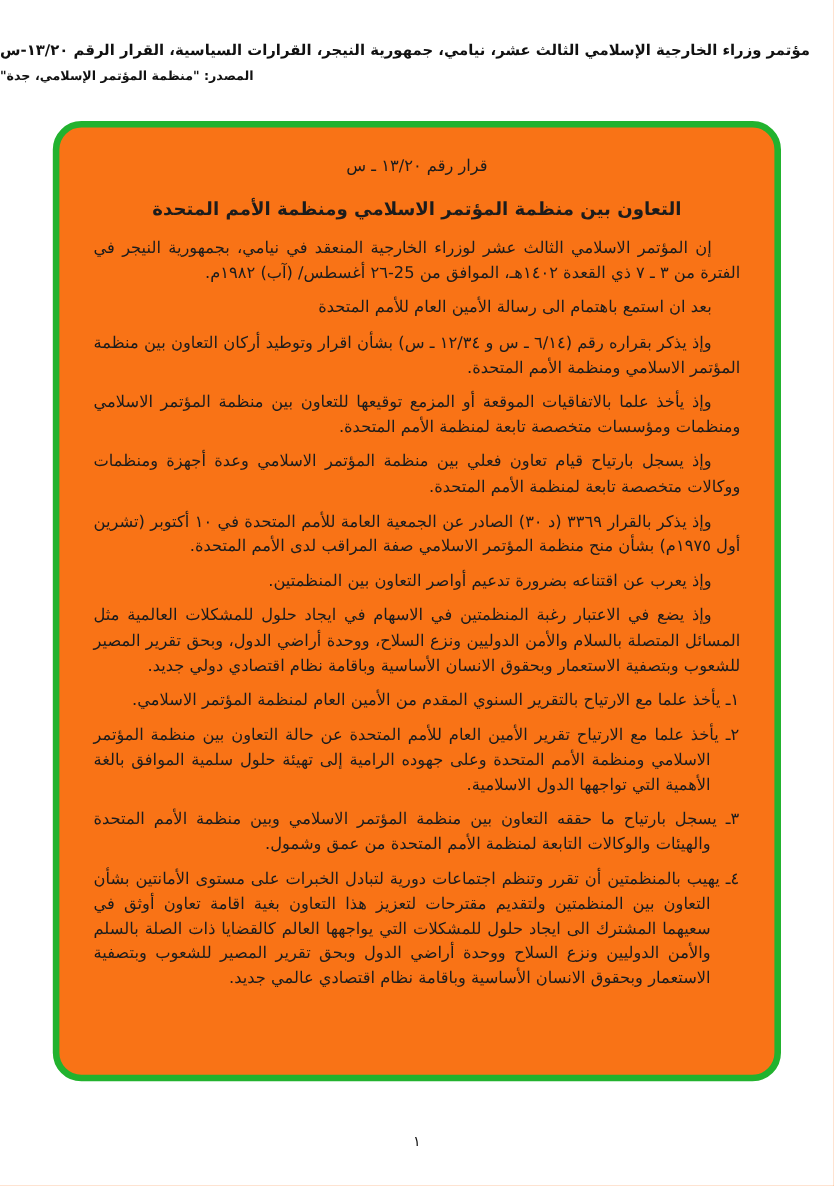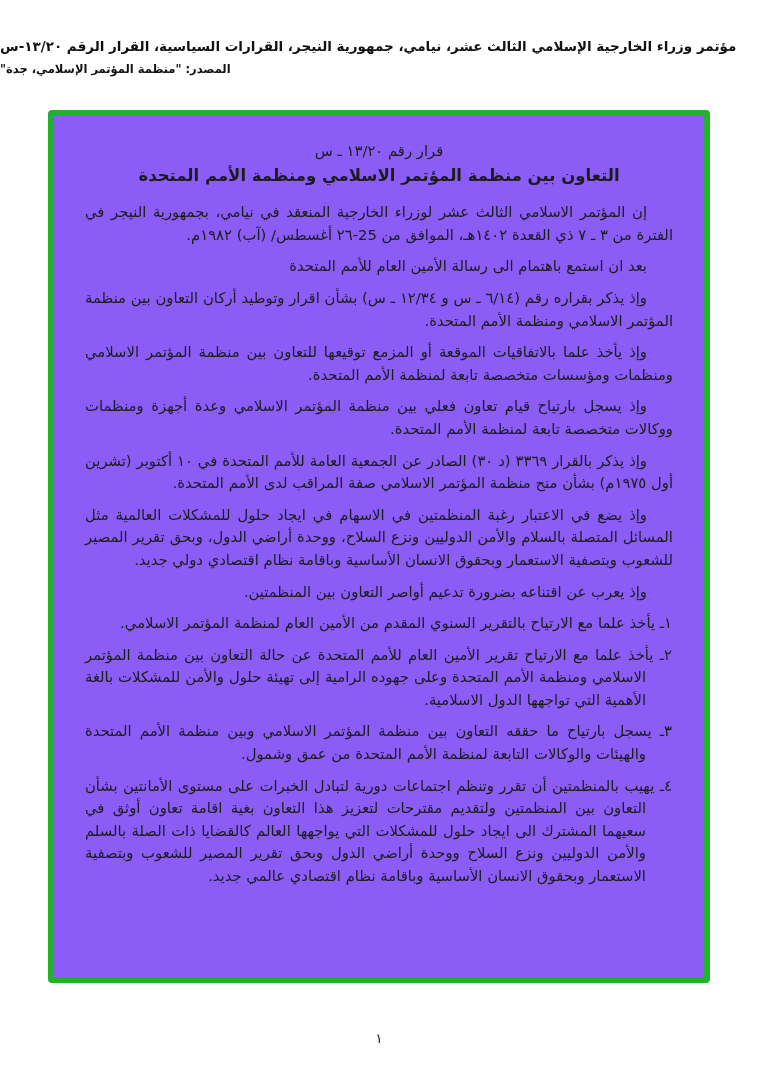--- a/index.html
+++ b/index.html
@@ -24,36 +24,36 @@
     font-size:11.5px;font-weight:bold;
     line-height:18px;margin-top:4px;color:#111;
   }
   
   .frame{
     position:absolute;
     left:48px;top:110px;
     width:662px;height:873px;
     box-sizing:border-box;
     border:6px solid #22b22e;
-    border-radius:4px;
+    border-radius:26px;
     overflow:hidden;
-    background:#8b5cf6;
+    background:#f97316;
   }
   .content{
     direction:rtl;
     text-align:justify;
     padding:24px 31px 10px 31px;
     font-size:14.8px;
     line-height:22.6px;
     color:#1c1c1c;
   }
   .title-block{text-align:center;margin-bottom:14px;}
   .title-block .t1{font-size:14.8px;}
   .title-block .t2{font-size:14.8px;font-weight:bold;margin-top:2px;}
-  .title-block .t3{font-size:16.5px;font-weight:bold;margin-top:2px;}
+  .title-block .t3{font-size:16.5px;font-weight:bold;margin-top:16px;}
   p.para{
     margin:0 0 9px 0;
     text-indent:26px; 
   }
   .item{
     margin:0 1px 9px 0;
     padding-right:26px;
     text-indent:-26px; 
   }
   
@@ -77,24 +77,24 @@
       <div class="t1">قرار رقم ١٣/٢٠ ـ س</div>
       <div class="t3">التعاون بين منظمة المؤتمر الاسلامي ومنظمة الأمم المتحدة</div>
     </div>
 
     <p class="para">إن المؤتمر الاسلامي الثالث عشر لوزراء الخارجية المنعقد في نيامي، بجمهورية النيجر في الفترة من ٣ ـ ٧ ذي القعدة ١٤٠٢هـ، الموافق من 25-٢٦ أغسطس/ (آب) ١٩٨٢م.</p>
     <p class="para">بعد ان استمع باهتمام الى رسالة الأمين العام للأمم المتحدة</p>
     <p class="para">وإذ يذكر بقراره رقم (٦/١٤ ـ س و ١٢/٣٤ ـ س) بشأن اقرار وتوطيد أركان التعاون بين منظمة المؤتمر الاسلامي ومنظمة الأمم المتحدة.</p>
     <p class="para">وإذ يأخذ علما بالاتفاقيات الموقعة أو المزمع توقيعها للتعاون بين منظمة المؤتمر الاسلامي ومنظمات ومؤسسات متخصصة تابعة لمنظمة الأمم المتحدة.</p>
     <p class="para">وإذ يسجل بارتياح قيام تعاون فعلي بين منظمة المؤتمر الاسلامي وعدة أجهزة ومنظمات ووكالات متخصصة تابعة لمنظمة الأمم المتحدة.</p>
     <p class="para">وإذ يذكر بالقرار ٣٣٦٩ (د ٣٠) الصادر عن الجمعية العامة للأمم المتحدة في ١٠ أكتوبر (تشرين أول ١٩٧٥م) بشأن منح منظمة المؤتمر الاسلامي صفة المراقب لدى الأمم المتحدة.</p>
+    <p class="para">وإذ يعرب عن اقتناعه بضرورة تدعيم أواصر التعاون بين المنظمتين.</p>
     <p class="para">وإذ يضع في الاعتبار رغبة المنظمتين في الاسهام في ايجاد حلول للمشكلات العالمية مثل المسائل المتصلة بالسلام والأمن الدوليين ونزع السلاح، ووحدة أراضي الدول، وبحق تقرير المصير للشعوب وبتصفية الاستعمار وبحقوق الانسان الأساسية وباقامة نظام اقتصادي دولي جديد.</p>
-    <p class="para">وإذ يعرب عن اقتناعه بضرورة تدعيم أواصر التعاون بين المنظمتين.</p>
 
     <div class="item">١ـ يأخذ علما مع الارتياح بالتقرير السنوي المقدم من الأمين العام لمنظمة المؤتمر الاسلامي.</div>
-    <div class="item">٢ـ يأخذ علما مع الارتياح تقرير الأمين العام للأمم المتحدة عن حالة التعاون بين منظمة المؤتمر الاسلامي ومنظمة الأمم المتحدة وعلى جهوده الرامية إلى تهيئة حلول والأمن للمشكلات بالغة الأهمية التي تواجهها الدول الاسلامية.</div>
+    <div class="item">٢ـ يأخذ علما مع الارتياح تقرير الأمين العام للأمم المتحدة عن حالة التعاون بين منظمة المؤتمر الاسلامي ومنظمة الأمم المتحدة وعلى جهوده الرامية إلى تهيئة حلول سلمية الموافق بالغة الأهمية التي تواجهها الدول الاسلامية.</div>
     <div class="item">٣ـ يسجل بارتياح ما حققه التعاون بين منظمة المؤتمر الاسلامي وبين منظمة الأمم المتحدة والهيئات والوكالات التابعة لمنظمة الأمم المتحدة من عمق وشمول.</div>
     <div class="item">٤ـ يهيب بالمنظمتين أن تقرر وتنظم اجتماعات دورية لتبادل الخبرات على مستوى الأمانتين بشأن التعاون بين المنظمتين ولتقديم مقترحات لتعزيز هذا التعاون بغية اقامة تعاون أوثق في سعيهما المشترك الى ايجاد حلول للمشكلات التي يواجهها العالم كالقضايا ذات الصلة بالسلم والأمن الدوليين ونزع السلاح ووحدة أراضي الدول وبحق تقرير المصير للشعوب وبتصفية الاستعمار وبحقوق الانسان الأساسية وباقامة نظام اقتصادي عالمي جديد.</div>
 
   </div>
 </div>
 
 <div class="page-number">١</div>
 
 </body></html>

